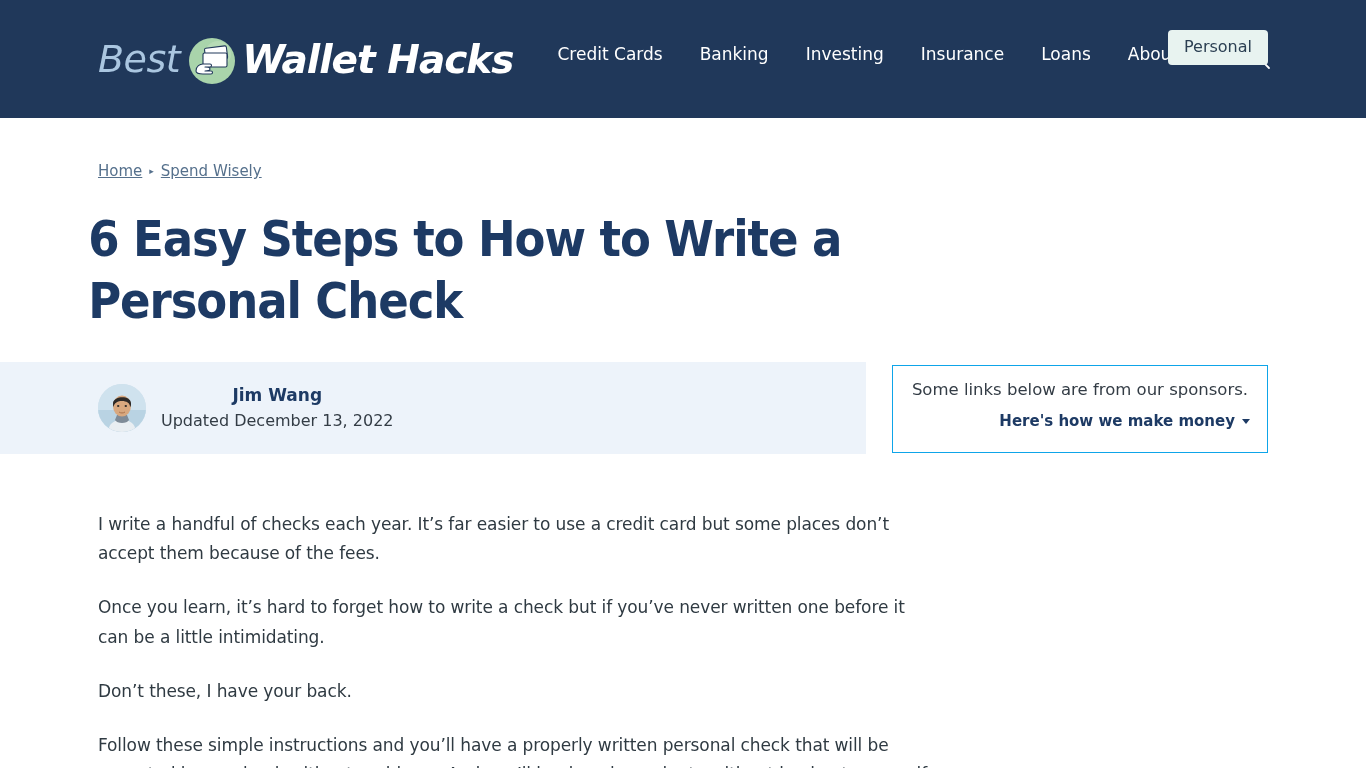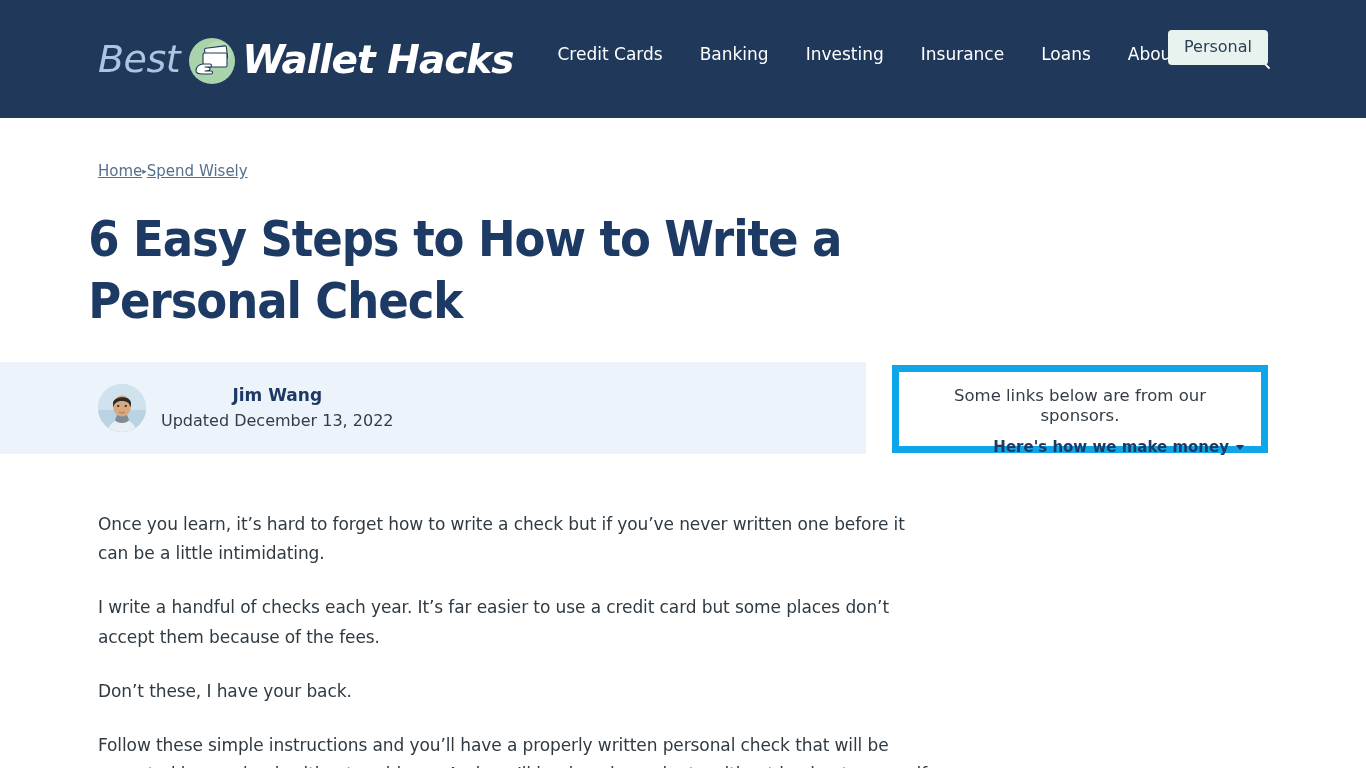--- a/index.html
+++ b/index.html
@@ -103,20 +103,21 @@
 
   
   .page { position: relative; }
 
   .breadcrumb {
     padding: 44px 98px 0;
     font-size: 15px;
     color: #55708c;
     display: flex;
     align-items: center;
+    gap: 7px;
     font-family: "DejaVu Sans", sans-serif;
   }
   .breadcrumb a {
     color: #55708c;
     text-decoration: underline;
     cursor: pointer;
   }
   .crumb-sep {
     font-size: 9px;
     color: #55708c;
@@ -180,21 +181,21 @@
     display: block;
     margin-top: 3px;
   }
 
   .sponsor-box {
     position: absolute;
     left: 892px;
     top: 3px;
     width: 376px;
     height: 88px;
-    border: 7px solid #0ea5e9;
+    border: 1px solid #0ea5e9;
     background: #ffffff;
     padding: 14px 17px 0;
   }
   .sponsor-line {
     text-align: center;
     font-family: "DejaVu Sans", sans-serif;
     font-size: 16.5px;
     color: #333c45;
     line-height: 1.2;
   }
@@ -309,20 +310,20 @@
       <div class="sponsor-line">Some links below are from our sponsors.</div>
       <div class="sponsor-toggle">
         <span class="sponsor-toggle-label">Here's how we make money</span>
         <span class="chev"></span>
       </div>
     </aside>
 
   </div>
 
   <section class="article-body">
+    <p>I write a handful of checks each year. It’s far easier to use a credit card but some places don’t accept them because of the fees.</p>
     <p>Once you learn, it’s hard to forget how to write a check but if you’ve never written one before it can be a little intimidating.</p>
-    <p>I write a handful of checks each year. It’s far easier to use a credit card but some places don’t accept them because of the fees.</p>
     <p>Don’t these, I have your back.</p>
     <p>Follow these simple instructions and you’ll have a properly written personal check that will be accepted by any bank without problems. And you’ll be done in a minute without having to worry if you forgot anything.</p>
 
   </section>
 
 </main>
 
 </body></html>

